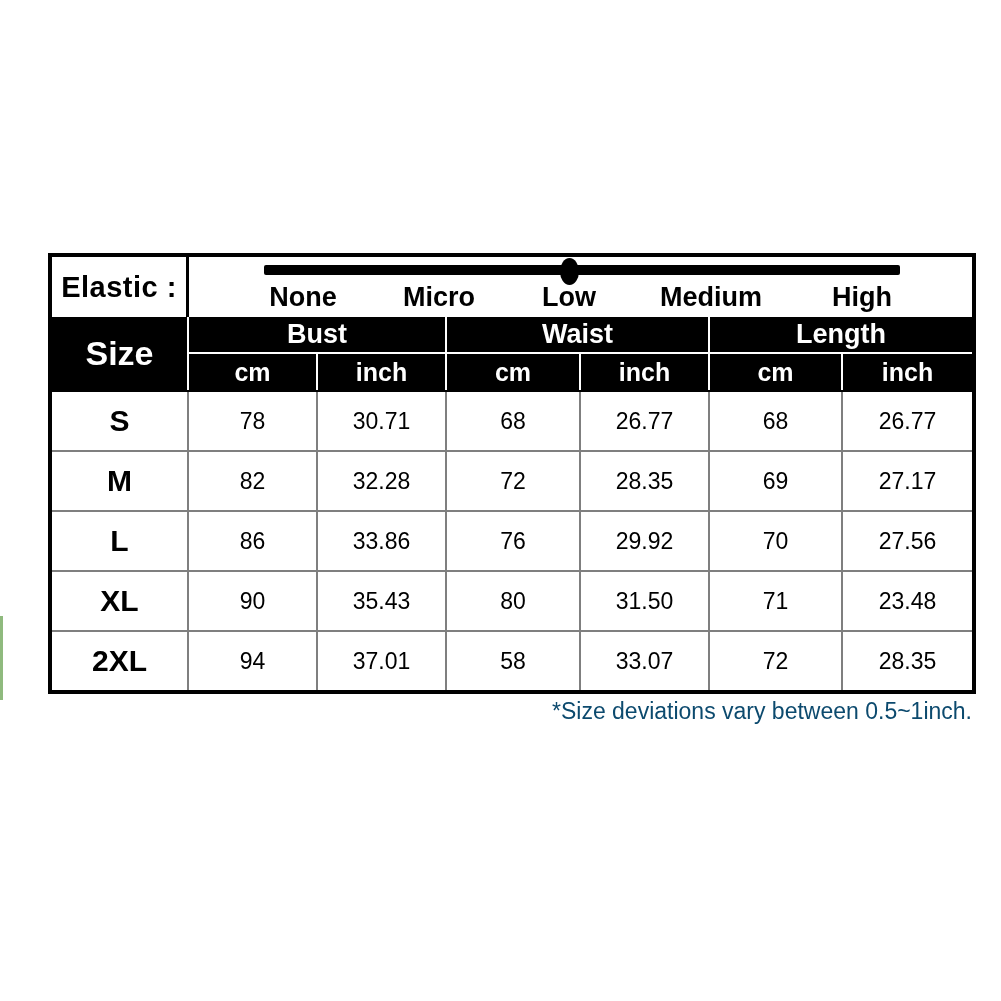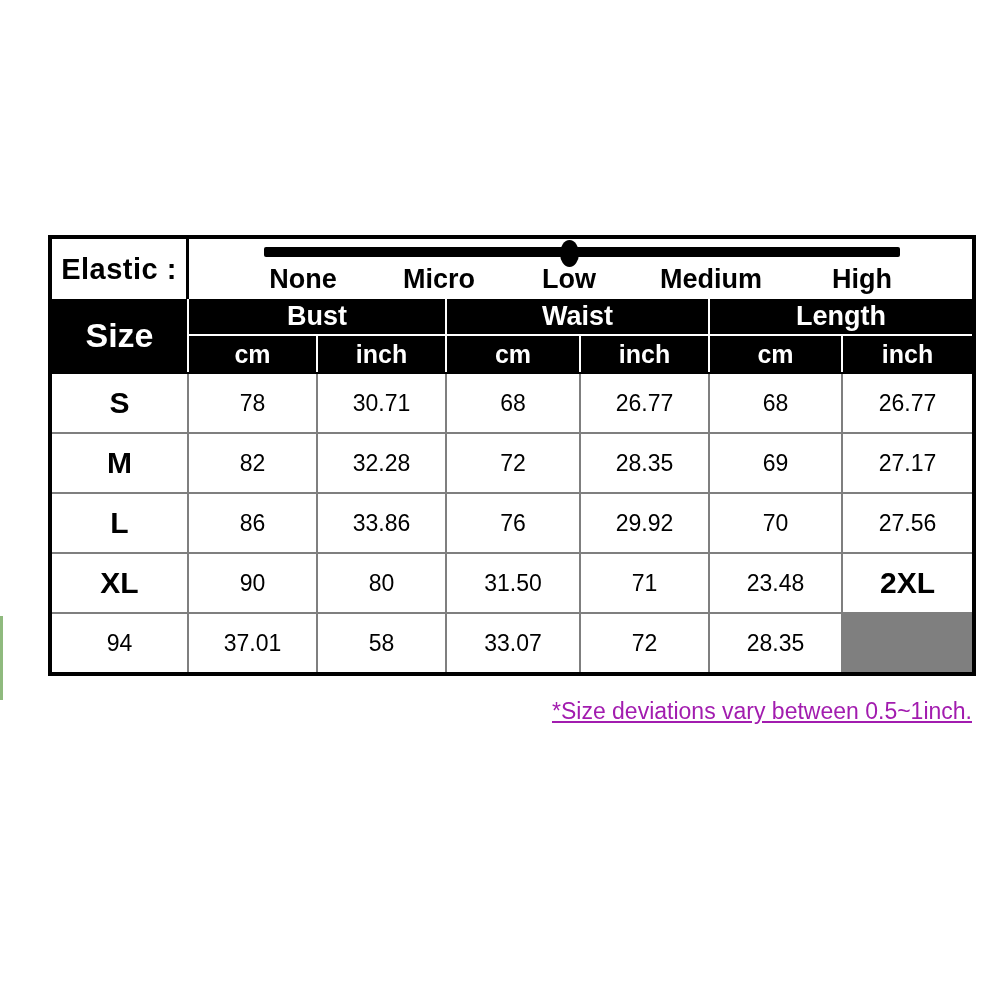--- a/index.html
+++ b/index.html
@@ -2,21 +2,21 @@
 <html><head>
 <meta charset="utf-8">
 <style>
   * { margin:0; padding:0; box-sizing:border-box; }
   html,body { background:#ffffff; }
   body { width:1001px; height:1001px; font-family:"Liberation Sans", sans-serif; color:#000; }
   .stage { position:relative; width:1001px; height:1001px; background:#ffffff; overflow:hidden; }
 
   .green-strip { position:absolute; left:0; top:616px; width:3px; height:84px; background:#8fba7e; }
 
-  .size-table { position:absolute; left:48px; top:235px; width:928px; border:4px solid #000000; background:#ffffff; }
+  .size-table { position:absolute; left:48px; top:253px; width:928px; border:4px solid #000000; background:#ffffff; }
 
   
   .row-elastic { display:flex; height:60px; background:#fff; }
   .cell-elastic-label { width:137px; flex:0 0 137px; border-right:3px solid #000;
     display:flex; align-items:center; justify-content:center;
     font-size:29px; font-weight:bold; letter-spacing:0.5px; }
   .slider-area { position:relative; flex:1; }
   .slider-bar { position:absolute; left:75px; right:72px; top:8px; height:10px; background:#000; border-radius:2px; }
   .slider-knob { position:absolute; top:1px; width:19px; height:27px; background:#000; border-radius:50%; }
   .slider-label { position:absolute; top:25px; transform:translateX(-50%);
@@ -33,21 +33,21 @@
   .g-bust   { grid-row:1; grid-column:2 / 4; }
   .g-waist  { grid-row:1; grid-column:4 / 6; }
   .g-length { grid-row:1; grid-column:6 / 8; }
 
   
   .body-grid { display:grid; grid-template-columns:135px 127px 127px 132px 127px 131px 129px;
     grid-auto-rows:58px; gap:2px; background:#7f7f7f; border-top:2px solid #000; }
   .bcell { background:#ffffff; display:flex; align-items:center; justify-content:center; font-size:23px; }
   .bcell.size-label { font-weight:bold; font-size:30px; }
 
-  .footnote { position:absolute; top:698px; right:29px; font-size:23px; color:#a21caf;text-decoration:underline; }
+  .footnote { position:absolute; top:698px; right:29px; font-size:23px; color:#0c4a6e; }
 </style>
 </head>
 <body>
 
 <div class="stage">
 
   <div class="green-strip"></div>
 
   <div class="size-table">
 
@@ -98,20 +98,21 @@
       <div class="bcell size-label">L</div>
       <div class="bcell">86</div>
       <div class="bcell">33.86</div>
       <div class="bcell">76</div>
       <div class="bcell">29.92</div>
       <div class="bcell">70</div>
       <div class="bcell">27.56</div>
 
       <div class="bcell size-label">XL</div>
       <div class="bcell">90</div>
+      <div class="bcell">35.43</div>
       <div class="bcell">80</div>
       <div class="bcell">31.50</div>
       <div class="bcell">71</div>
       <div class="bcell">23.48</div>
 
       <div class="bcell size-label">2XL</div>
       <div class="bcell">94</div>
       <div class="bcell">37.01</div>
       <div class="bcell">58</div>
       <div class="bcell">33.07</div>

